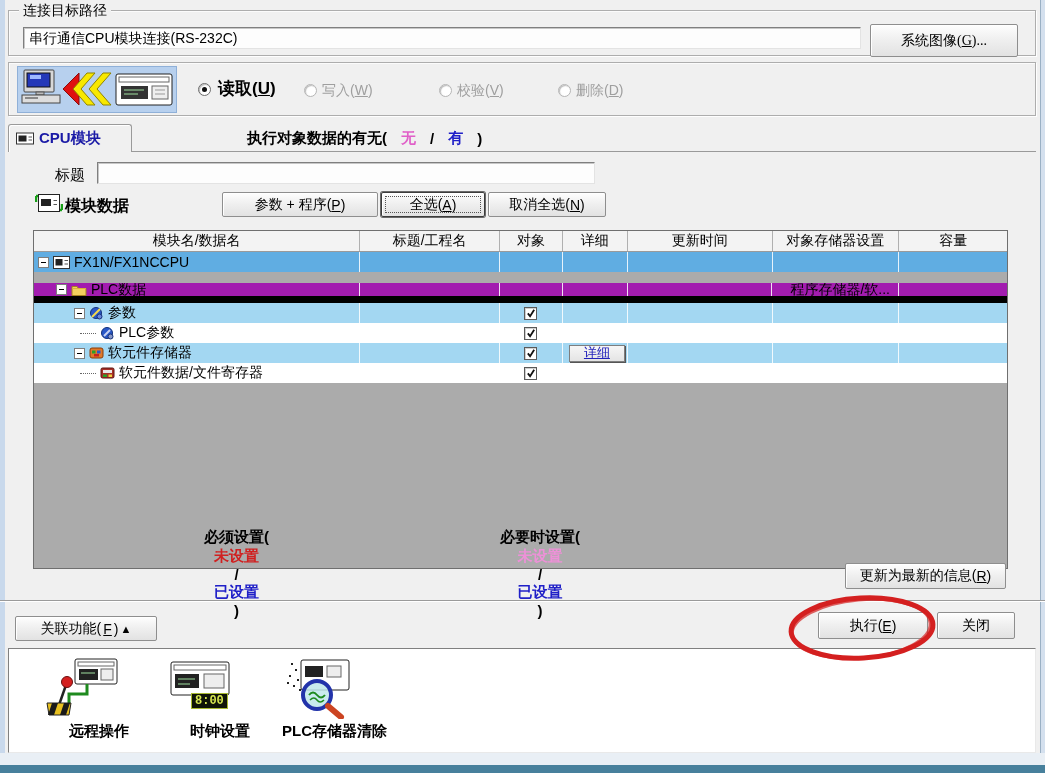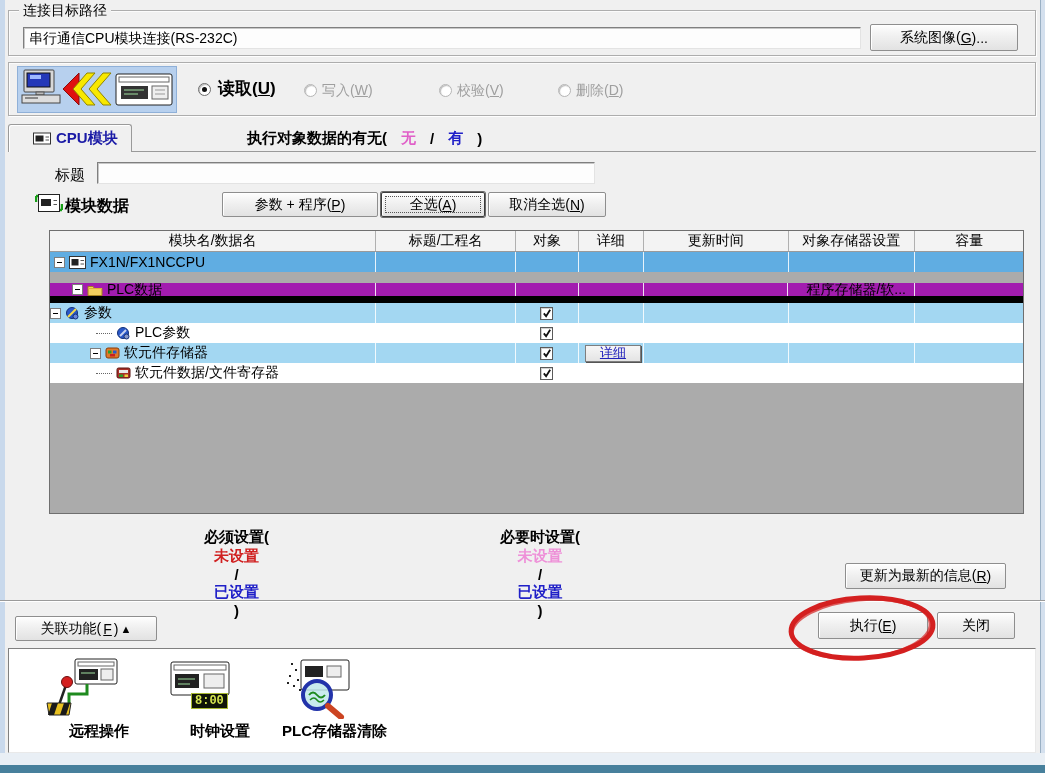--- a/index.html
+++ b/index.html
@@ -54,31 +54,31 @@
   .radio.sel::after{content:"";position:absolute;left:3px;top:3px;width:5px;height:5px;border-radius:50%;background:#111;}
   .radio.dis{border-color:#b5b5b5;}
   .mode-label{position:absolute;font-size:14px;color:#9f9f9f;}
   .mode-label.on{color:#000;font-weight:bold;font-size:17px;}
 
   
   .tab{
     left:8px;top:124px;width:124px;height:28px;z-index:2;
     background:#f0f0f0;border:1px solid #9a9a9a;border-bottom:none;border-radius:3px 3px 0 0;
     box-shadow:inset 1px 1px 0 #fff;box-sizing:border-box;
-    display:flex;align-items:center;gap:5px;padding-left:24px;
+    display:flex;align-items:center;gap:5px;padding-left:7px;
   }
   .tab-label{color:#1a1aa6;font-weight:bold;font-size:15px;}
   .tab-line{left:8px;top:151px;width:1028px;height:0;border-top:1px solid #9a9a9a;z-index:1;}
 
   .exec-info{left:247px;top:129px;font-size:15px;font-weight:bold;display:flex;align-items:center;}
   .exec-info .gap{margin:0 14px;}
 
   
   .table{
-    left:49px;top:230px;width:975px;height:284px;box-sizing:border-box;
+    left:33px;top:230px;width:975px;height:339px;box-sizing:border-box;
     border:1px solid #6f6f6f;background:#ababab;overflow:hidden;
   }
   .trow,.thead{display:flex;height:20px;box-sizing:border-box;}
   .thead{background:#f3f3f3;border-bottom:1px solid #9a9a9a;height:21px;}
   .hc{box-sizing:border-box;border-right:1px solid #b0b0b0;display:flex;align-items:center;justify-content:center;font-size:14px;}
   .tc{box-sizing:border-box;border-right:1px solid rgba(255,255,255,.85);display:flex;align-items:center;font-size:14px;overflow:hidden;white-space:nowrap;}
   .c1{width:327px;} .c2{width:140px;} .c3{width:63px;justify-content:center;} .c4{width:65px;}
   .c5{width:145px;} .c6{width:127px;} .c7{width:108px;border-right:none;}
   .tree{display:flex;align-items:center;gap:4px;}
   .expand{width:11px;height:11px;background:#fff;border:1px solid #7d7d7d;position:relative;flex:none;box-sizing:border-box;}
@@ -119,21 +119,21 @@
 <body>
 
 <div class="abs frame-left"></div>
 <div class="abs frame-right"></div>
 <div class="abs frame-bottom-light"></div>
 <div class="abs frame-bottom-bar"></div>
 
 <div class="abs groupbox" style="left:8px;top:10px;width:1028px;height:46px;">
   <span class="group-legend">连接目标路径</span>
   <div class="abs sunken" style="left:14px;top:16px;width:838px;height:22px;line-height:16px;">串行通信CPU模块连接(RS-232C)</div>
-  <button class="abs btn" style="left:861px;top:13px;width:148px;height:27px;">
+  <button class="abs btn" style="left:861px;top:13px;width:148px;height:33px;font-family:Liberation Serif, serif;">
     <span>系统图像(</span>
       <span class="u">G</span>
       <span>)...</span>
   </button>
 </div>
 
 <div class="abs groupbox" style="left:8px;top:62px;width:1028px;height:54px;">
 
   <div class="abs" style="left:8px;top:3px;width:160px;height:47px;background:#b7d0ee;border:1px solid #8fb0d8;box-sizing:border-box;">
     <svg width="158" height="45" viewBox="0 0 158 45">
@@ -267,21 +267,21 @@
     <div class="tc c2"></div>
       <div class="tc c3"></div>
       <div class="tc c4"></div>
       <div class="tc c5"></div>
     <div class="tc c6" style="padding-left:18px;">程序存储器/软...</div>
     <div class="tc c7"></div>
   </div>
 
   <div class="trow" style="background:#A3D7F2;">
     <div class="tc c1">
-        <div class="tree" style="">
+        <div class="tree" style="padding-left:40px;">
       <span class="expand"></span>
       <svg width="15" height="14" viewBox="0 0 15 14">
         <circle cx="7" cy="7" r="5.5" fill="#2a58c8" stroke="#12307a"></circle>
         <path d="M3 11 L11 3" stroke="#f5d94a" stroke-width="2"></path>
         <circle cx="10.5" cy="10.5" r="2.5" fill="#6a86d8" stroke="#12307a"></circle>
       </svg>
       <span>参数</span>
     </div>
       </div>
     <div class="tc c2"></div>

